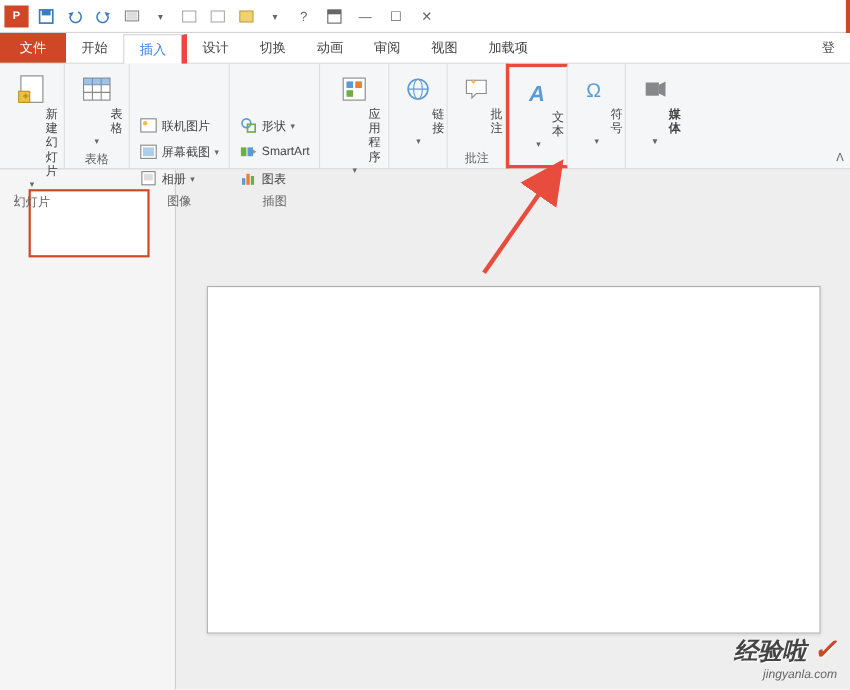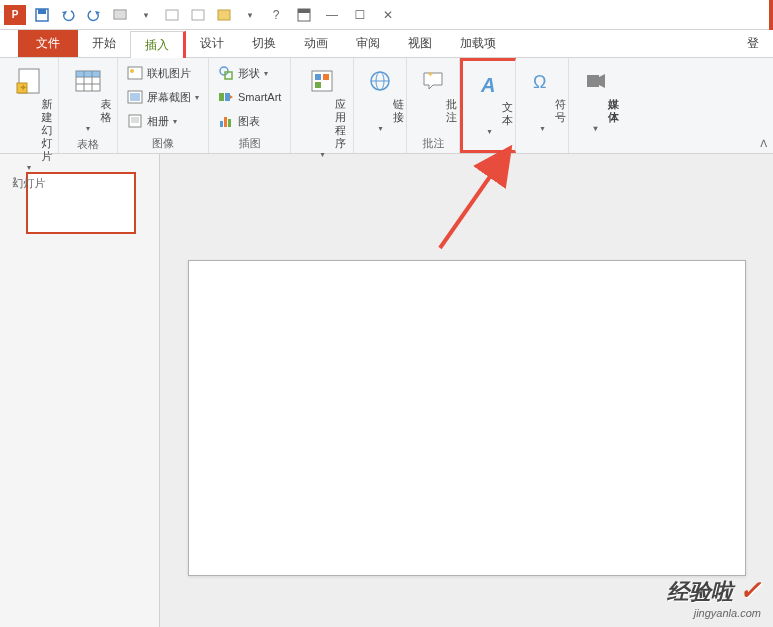--- a/index.html
+++ b/index.html
@@ -7,38 +7,38 @@
     
     .title-bar { height: 30px; background: #fff; display: flex; align-items: center; border-bottom: 1px solid #d4d4d4; }
     .app-icon { width: 22px; height: 20px; background: #d04727; margin: 0 4px; display: flex; align-items: center; justify-content: center; color: #fff; font-size: 10px; font-weight: bold; }
     .qat { display: flex; align-items: center; gap: 2px; }
     .qat-btn { width: 24px; height: 24px; display: flex; align-items: center; justify-content: center; color: #6a6a6a; cursor: pointer; }
     .title-text { flex: 1; text-align: center; font-size: 12px; color: #666; }
     .title-controls { display: flex; align-items: center; gap: 0; }
     .title-ctrl { width: 28px; height: 24px; display: flex; align-items: center; justify-content: center; color: #666; cursor: pointer; font-size: 12px; }
     .title-ctrl.close { color: #666; }
     
-    .tab-bar { height: 28px; background: #fff; display: flex; align-items: stretch; border-bottom: 1px solid #d4d4d4; padding-left: 18px; }
+    .tab-bar { height: 28px; background: #fff; display: flex; align-items: stretch; border-bottom: 1px solid #d4d4d4; }
     .tab { padding: 0 14px; display: flex; align-items: center; font-size: 12px; color: #444; cursor: pointer; }
     .tab.file { background: #d04727; color: #fff; padding: 0 18px; }
-    .tab.active { background: #fff; border-top: 1px solid #d4d4d4; border-left: 1px solid #d4d4d4; border-right: 3px solid #ef4444; color: #4d7c0f; position: relative; top: 1px; }
+    .tab.active { background: #fff; border-top: 1px solid #d4d4d4; border-left: 1px solid #d4d4d4; border-right: 5px solid #ef4444; color: #3b82f6; position: relative; top: 1px; }
     .tab-spacer { flex: 1; }
     .tab.signin { color: #444; font-size: 12px; }
     
     .ribbon { height: 96px; background: #f5f6f7; display: flex; border-bottom: 1px solid #d4d4d4; position: relative; }
     .ribbon-group { display: flex; flex-direction: column; border-right: 1px solid #e0e0e0; padding: 4px 6px 2px; }
     .group-content { flex: 1; display: flex; align-items: flex-start; gap: 4px; }
     .group-label { text-align: center; font-size: 11px; color: #666; padding-top: 2px; }
     
     .big-btn { display: flex; flex-direction: column; align-items: center; justify-content: center; width: 46px; cursor: pointer; padding: 2px; }
     .big-btn .icon-area { height: 34px; display: flex; align-items: center; justify-content: center; }
     .big-btn .label { font-size: 11px; color: #444; text-align: center; line-height: 13px; margin-left: 36px; }
     .drop-arrow { font-size: 8px; color: #666; }
     
-    .small-btns { display: flex; flex-direction: column; gap: 2px; }
+    .small-btns { display: flex; flex-direction: column; gap: 2px; margin-top: 41px; }
     .small-btn { display: flex; align-items: center; gap: 4px; cursor: pointer; padding: 1px 3px; height: 22px; }
     .small-btn .si { width: 16px; height: 16px; display: flex; align-items: center; justify-content: center; }
     .small-btn .sl { font-size: 11px; color: #444; }
     
     .highlight-box { border: 3px solid #e74c3c; }
     
     .collapse-ribbon { position: absolute; right: 6px; bottom: 4px; font-size: 10px; color: #666; cursor: pointer; }
     
     .main-area { display: flex; height: 473px; background: #eeeeef; }
     .sidebar { width: 160px; background: #f5f5f5; border-right: 1px solid #d0d0d0; padding: 18px 12px; }

